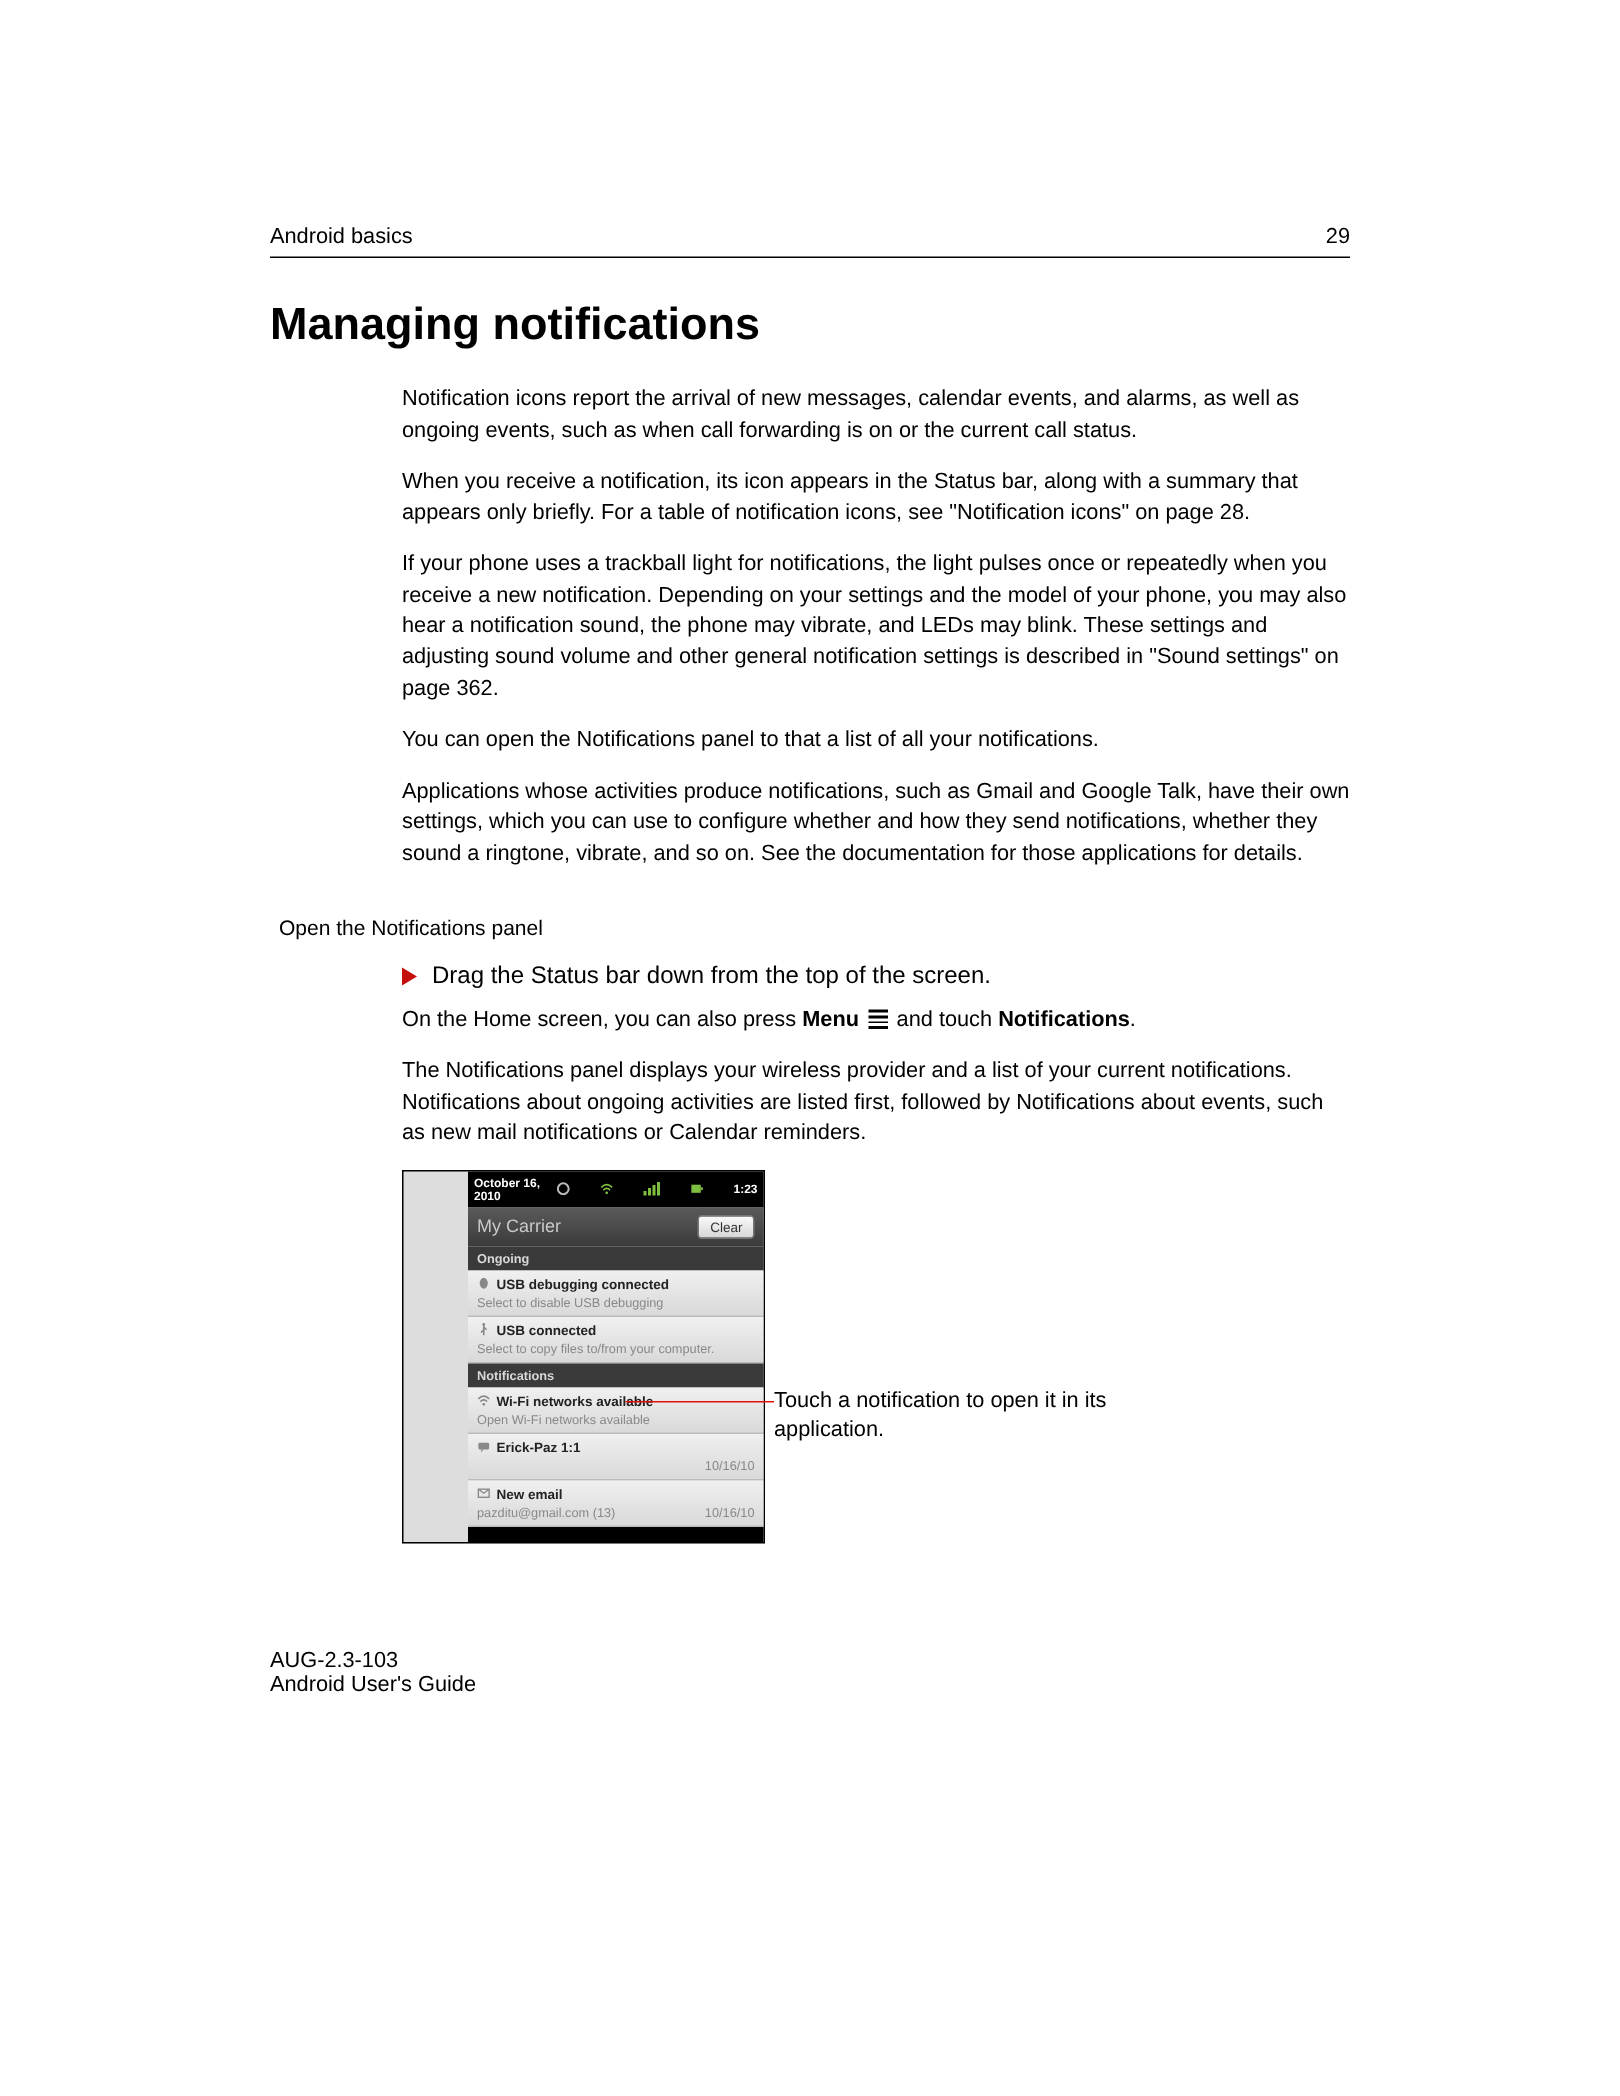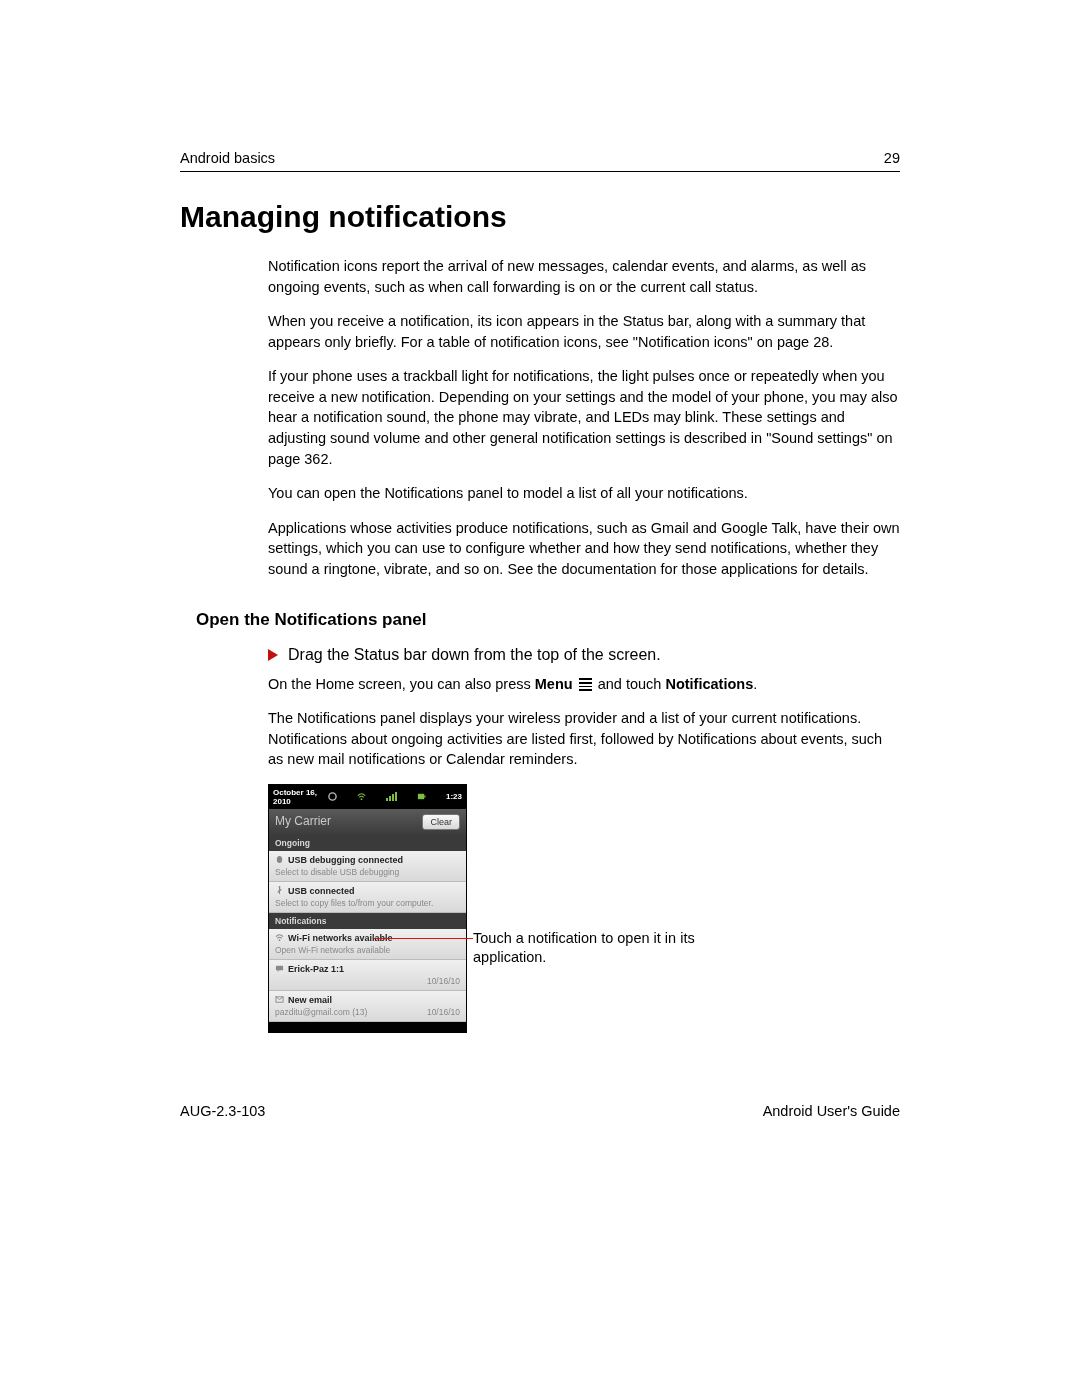--- a/index.html
+++ b/index.html
@@ -29,23 +29,23 @@
   }
   .body-indent {
     margin-left: 88px;
   }
   p {
     font-size: 14.5px;
     line-height: 1.42;
     margin: 0 0 14px 0;
   }
   h2 {
-    font-size: 17px;
-    font-weight: bold;
-    margin: 30px 0 16px 16px;
+    font-size: 14px;
+    font-weight: normal;
+    margin: 30px 0 16px 6px;
   }
   .step-row {
     display: flex;
     align-items: flex-start;
     margin-bottom: 10px;
   }
   .arrow {
     width: 0; height: 0;
     border-top: 6px solid transparent;
     border-bottom: 6px solid transparent;
@@ -71,20 +71,21 @@
     display: flex;
     align-items: flex-start;
     margin-top: 12px;
   }
   .phone {
     width: 197px;
     border: 1px solid #000;
     background: #ddd;
     font-size: 9px;
     color: #444;
+    padding-left: 43px;
   }
   .status-bar {
     background: #000;
     color: #fff;
     display: flex;
     justify-content: space-between;
     align-items: center;
     padding: 3px 4px;
     font-size: 8px;
     font-weight: bold;
@@ -157,39 +158,40 @@
     width:99px;
     height:1px;
     background:#e1120a;
   }
 
   .footer-row {
     display: flex;
     justify-content: space-between;
     font-size: 14.5px;
     margin-top: 70px;
+    flex-direction: column;
   }
 </style>
 </head>
 <body>
 
 <div class="page">
 
   <div class="header-row">
     <span>Android basics</span>
     <span>29</span>
   </div>
 
   <h1>Managing notifications</h1>
 
   <div class="body-indent">
     <p>Notification icons report the arrival of new messages, calendar events, and alarms, as well as ongoing events, such as when call forwarding is on or the current call status.</p>
     <p>When you receive a notification, its icon appears in the Status bar, along with a summary that appears only briefly. For a table of notification icons, see "Notification icons" on page 28.</p>
     <p>If your phone uses a trackball light for notifications, the light pulses once or repeatedly when you receive a new notification. Depending on your settings and the model of your phone, you may also hear a notification sound, the phone may vibrate, and LEDs may blink. These settings and adjusting sound volume and other general notification settings is described in "Sound settings" on page 362.</p>
-    <p>You can open the Notifications panel to model a list of all your notifications.</p>
+    <p>You can open the Notifications panel to that a list of all your notifications.</p>
     <p>Applications whose activities produce notifications, such as Gmail and Google Talk, have their own settings, which you can use to configure whether and how they send notifications, whether they sound a ringtone, vibrate, and so on. See the documentation for those applications for details.</p>
   </div>
 
   <h2>Open the Notifications panel</h2>
 
   <div class="body-indent">
     <div class="step-row">
       <span class="arrow"></span>
       <span>Drag the Status bar down from the top of the screen.</span>
     </div>

